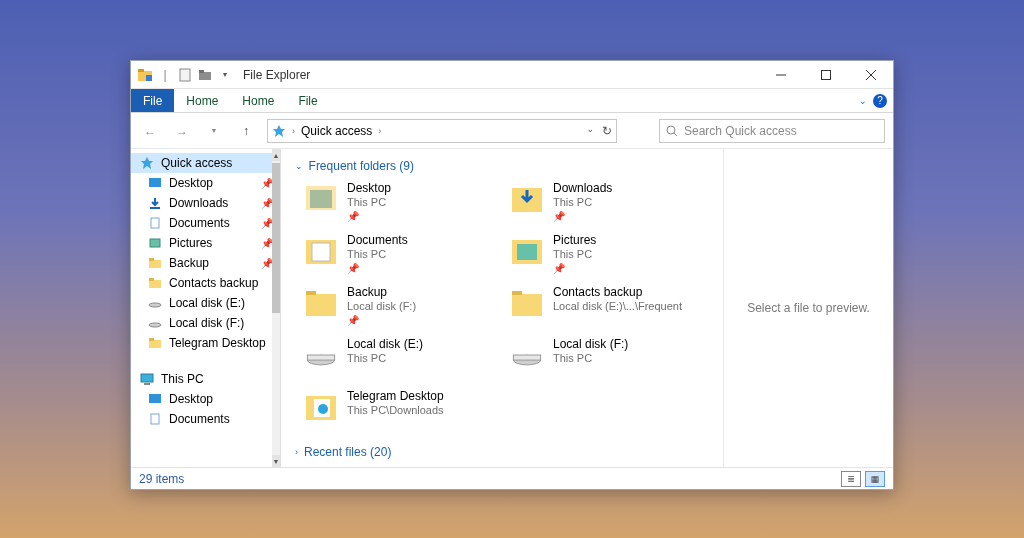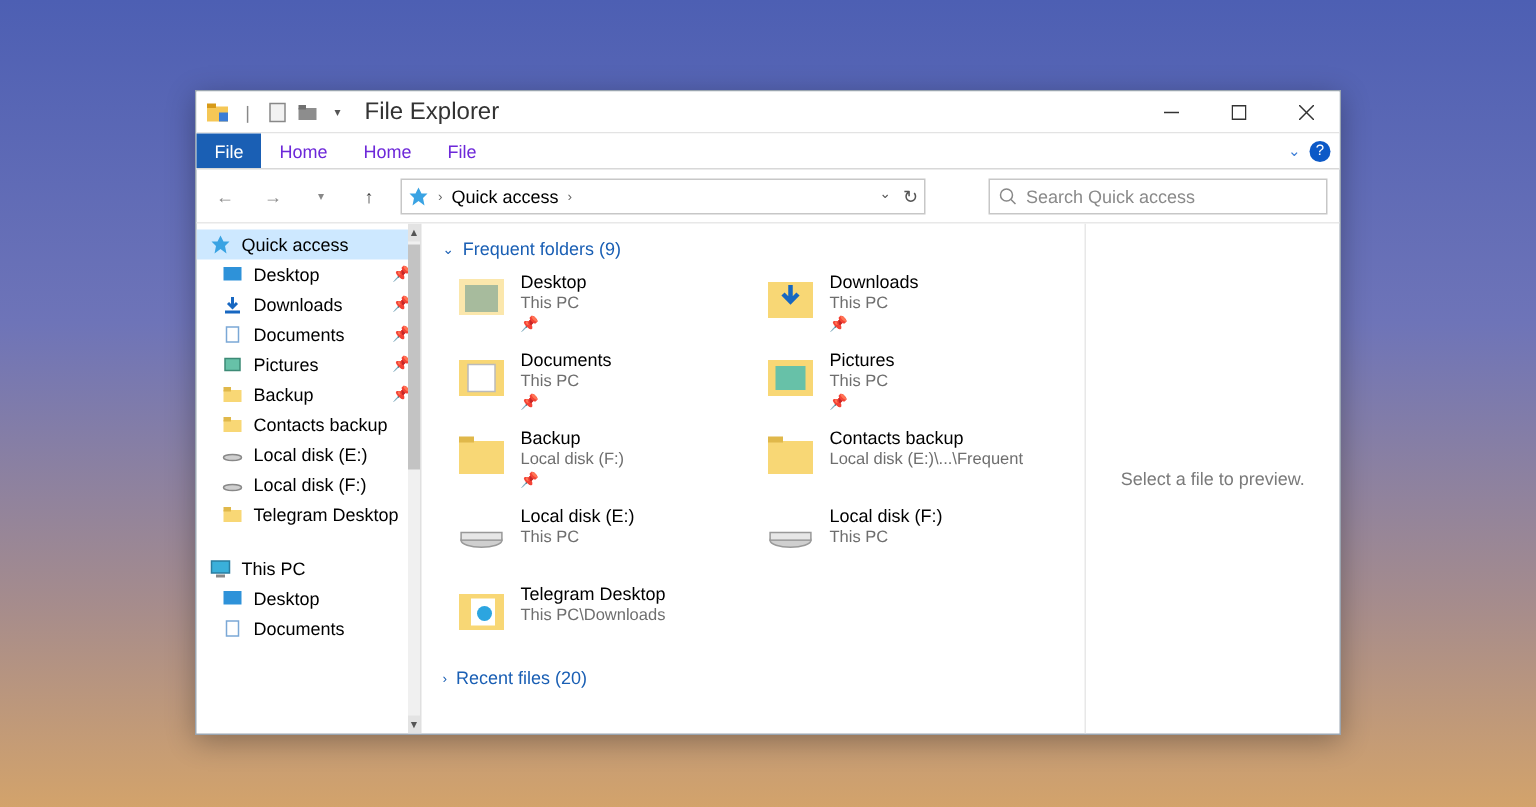--- a/index.html
+++ b/index.html
@@ -21,26 +21,26 @@
     display: flex; flex-direction: column;
   }
   
   .titlebar {
     height: 28px; display: flex; align-items: center;
     background: #fff;
     border-bottom: 1px solid #e3e3e3;
   }
   .qat { display: flex; align-items: center; gap: 4px; padding: 0 6px; }
   .qat-icon { width: 16px; height: 16px; display: inline-flex; align-items: center; justify-content: center; }
-  .title-text { margin-left: 4px; font-size: 16px; color: #333; }
+  .title-text { margin-left: 4px; font-size: 12px; color: #333; }
   .winctrls { margin-left: auto; display: flex; }
   .winbtn { width: 45px; height: 28px; display: flex; align-items: center; justify-content: center; color:#333; }
   
   .ribbon { height: 24px; display:flex; align-items:stretch; border-bottom:1px solid #d8d8d8; background:#fff; position:relative;}
-  .ribbon-tab { padding: 0 12px; display:flex; align-items:center; font-size:12px; color:#6d28d9;}
+  .ribbon-tab { padding: 0 12px; display:flex; align-items:center; font-size:12px; color:#14532d;}
   .ribbon-tab.file { background:#1a5fb4; color:#fff; }
   .ribbon-chevron { margin-left:auto; display:flex; align-items:center; padding:0 6px; gap:6px;}
   .help-circle{ width:14px;height:14px;border-radius:50%;background:#0c59c7;color:#fff;display:flex;align-items:center;justify-content:center;font-size:10px;}
   
   .navrow { height: 36px; display:flex; align-items:center; gap:10px; padding:0 8px; border-bottom:1px solid #e8e8e8;}
   .navbtn { width:22px;height:22px;display:flex;align-items:center;justify-content:center;color:#888;}
   .navbtn.active{color:#333;}
   .addrbar { flex:1; height:24px; border:1px solid #c7c7c7; display:flex; align-items:center; padding:0 4px; gap:6px; font-size:12px;}
   .addrbar .crumb{color:#000;}
   .addrbar .sep{color:#666;font-size:9px;}
@@ -429,13 +429,20 @@
           <span class="car">›</span>
           <span><span>Recent files</span> (<span>20</span>)</span>
         </div>
       </div>
       <div class="preview">
         <span>Select a file to preview.</span>
       </div>
     </div>
   </div>
 
+  <div class="status">
+    <span>29 items</span>
+    <div class="viewbtns">
+      <div class="viewbtn">≣</div>
+      <div class="viewbtn active">▦</div>
+    </div>
+  </div>
 </div>
 
 </body></html>

